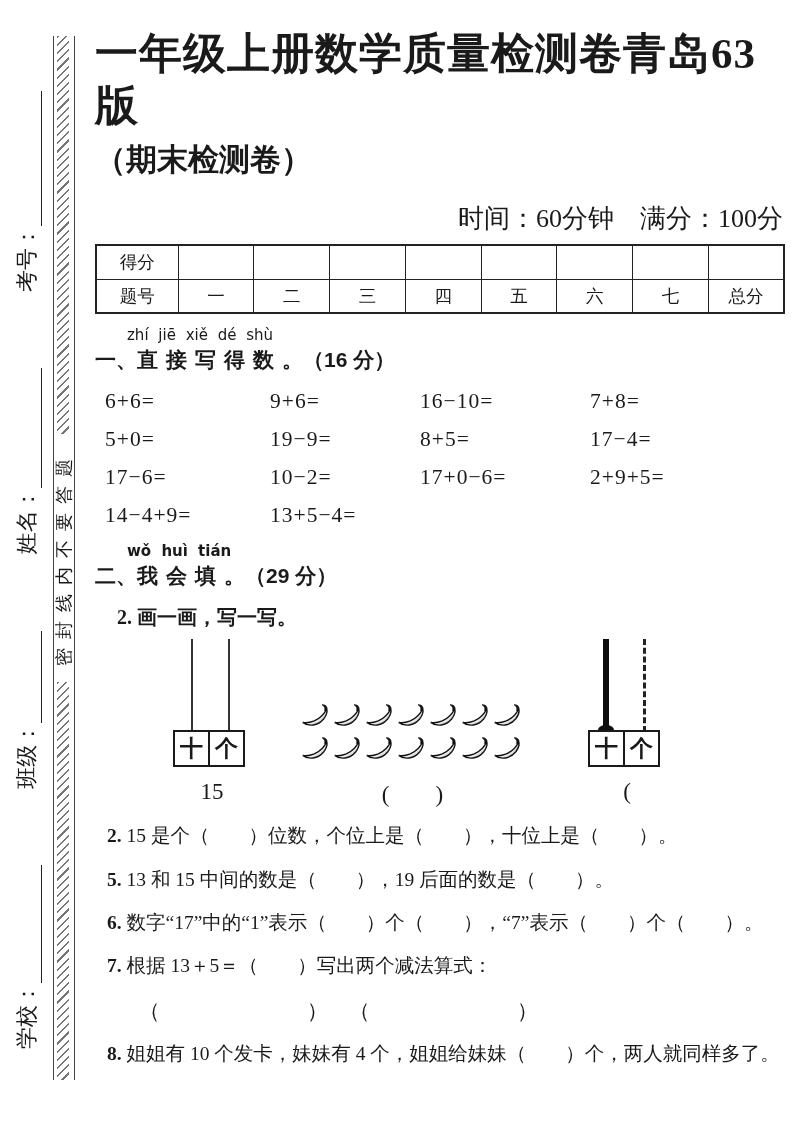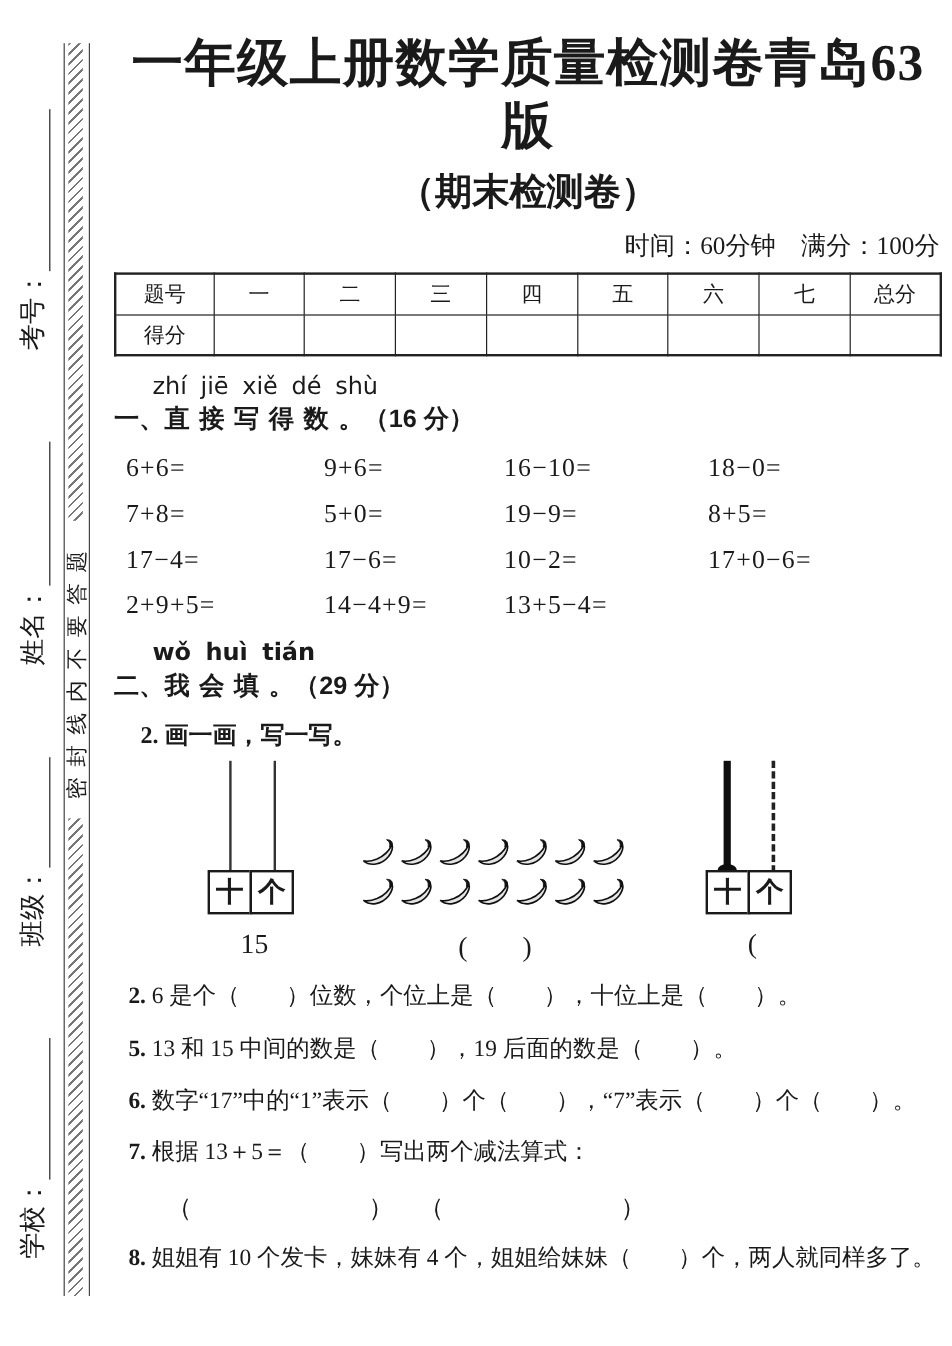--- a/index.html
+++ b/index.html
@@ -25,29 +25,29 @@
     display:flex; flex-direction:column; }
   .hatch { flex:1; width:12px; margin-left:3px;
     background:repeating-linear-gradient(135deg,#767676 0 1.6px,transparent 1.6px 5.8px); }
   .seal-text-wrap { height:248px; position:relative; width:100%; }
   .seal-text { position:absolute; left:50%; top:50%; width:248px;
     transform:translate(-50%,-50%) rotate(-90deg); text-align:center;
     font-size:18px; letter-spacing:9px; white-space:nowrap; }
 
   
   .content { position:absolute; left:95px; top:0; width:690px; padding-top:28px; }
-  h1.title { font-size:43px; font-weight:700; text-align:center; line-height:1.2; letter-spacing:1px; }
-  .subtitle { font-size:31px; font-weight:700; text-align:center; margin-top:8px; }
-  .time-score { font-size:21px; text-align:right; margin-top:10px; padding-right:2px; }
+  h1.title { font-size:43px; font-weight:700; text-align:left; line-height:1.2; letter-spacing:1px; }
+  .subtitle { font-size:31px; font-weight:700; margin-top:8px; }
+  .time-score { font-size:26px; text-align:right; margin-top:20px; padding-right:2px; }
 
   table.score-table { border-collapse:collapse; width:100%; margin-top:8px;
     table-layout:fixed; border:2px solid #222; }
   .score-table td { border:1.5px solid #222; height:34px; text-align:center; font-size:17.5px; }
 
-  .pinyin { font-family:"DejaVu Sans", sans-serif; font-size:20px; word-spacing:5px; }
+  .pinyin { font-family:"DejaVu Sans", sans-serif; font-size:15px; word-spacing:5px; }
   .pinyin.s1 { margin-top:12px; padding-left:32px; }
   .pinyin.s2 { margin-top:14px; padding-left:32px;font-weight:bold; }
   .sec-heading { font-size:21px; font-weight:700; font-family:"Liberation Sans", sans-serif; margin-top:2px; }
   .sec-name { letter-spacing:8px; }
 
   .problems { margin-top:15px; padding-left:10px; display:grid;
     grid-template-columns:165px 150px 170px 1fr; row-gap:13px; font-size:21.5px; }
   .problem { letter-spacing:1px; }
 
   .q1 { margin-top:14px; padding-left:22px; font-size:20px; font-weight:600; }
@@ -116,54 +116,53 @@
   <main class="content">
     <h1 class="title">一年级上册数学质量检测卷青岛63版</h1>
     <div class="subtitle">（期末检测卷）</div>
     <div class="time-score">时间：60分钟　满分：100分</div>
 
     <table class="score-table">
       <colgroup>
           <col style="width:82px">
         </colgroup>
       <tbody>
+        <tr id="score-score-row">
+            <td>得分</td>
+            <td></td>
+            <td></td>
+            <td></td>
+            <td></td>
+            <td></td>
+            <td></td>
+            <td></td>
+            <td></td>
+          </tr>
         <tr id="score-header-row">
             <td>题号</td>
             <td>一</td>
             <td>二</td>
             <td>三</td>
             <td>四</td>
             <td>五</td>
             <td>六</td>
             <td>七</td>
             <td>总分</td>
           </tr>
-        <tr id="score-score-row">
-            <td>得分</td>
-            <td></td>
-            <td></td>
-            <td></td>
-            <td></td>
-            <td></td>
-            <td></td>
-            <td></td>
-            <td></td>
-          </tr>
       </tbody>
     </table>
 
     <div class="pinyin s1">zhí jiē xiě dé shù</div>
     <h2 class="sec-heading">
       <span>一、</span><span class="sec-name">直接写得数</span><span>。（16 分）</span>
     </h2>
     <div class="problems" id="problems">
         <div class="problem">6+6=</div>
         <div class="problem">9+6=</div>
         <div class="problem">16−10=</div>
-        <div class="problem">18−0=</div>
         <div class="problem">7+8=</div>
         <div class="problem">5+0=</div>
         <div class="problem">19−9=</div>
         <div class="problem">8+5=</div>
         <div class="problem">17−4=</div>
         <div class="problem">17−6=</div>
         <div class="problem">10−2=</div>
         <div class="problem">17+0−6=</div>
         <div class="problem">2+9+5=</div>
         <div class="problem">14−4+9=</div>
@@ -262,21 +261,21 @@
           <div class="pv-boxes">
             <span class="pv-box">十</span>
             <span class="pv-box">个</span>
           </div>
         </div>
         <div class="fig-answer">(</div>
       </div>
     </div>
 
     <div class="questions" id="questions">
-        <div class="question"><span class="q-num">2.</span><span> 6 是个（　　）位数，个位上是（　　），十位上是（　　）。</span></div>
+        <div class="question"><span class="q-num">2.</span><span> 15 是个（　　）位数，个位上是（　　），十位上是（　　）。</span></div>
         <div class="question"><span class="q-num">5.</span><span> 13 和 15 中间的数是（　　），19 后面的数是（　　）。</span></div>
         <div class="question"><span class="q-num">6.</span><span> 数字“17”中的“1”表示（　　）个（　　），“7”表示（　　）个（　　）。</span></div>
         <div class="question"><span class="q-num">7.</span><span> 根据 13＋5＝（　　）写出两个减法算式：</span></div>
       </div>
     <div class="q-blanks">（　　　　　　　）　（　　　　　　　）</div>
     <div class="question" id="q8"><span class="q-num">8.</span><span> 姐姐有 10 个发卡，妹妹有 4 个，姐姐给妹妹（　　）个，两人就同样多了。</span></div>
 
   </main>
 </div>
 

